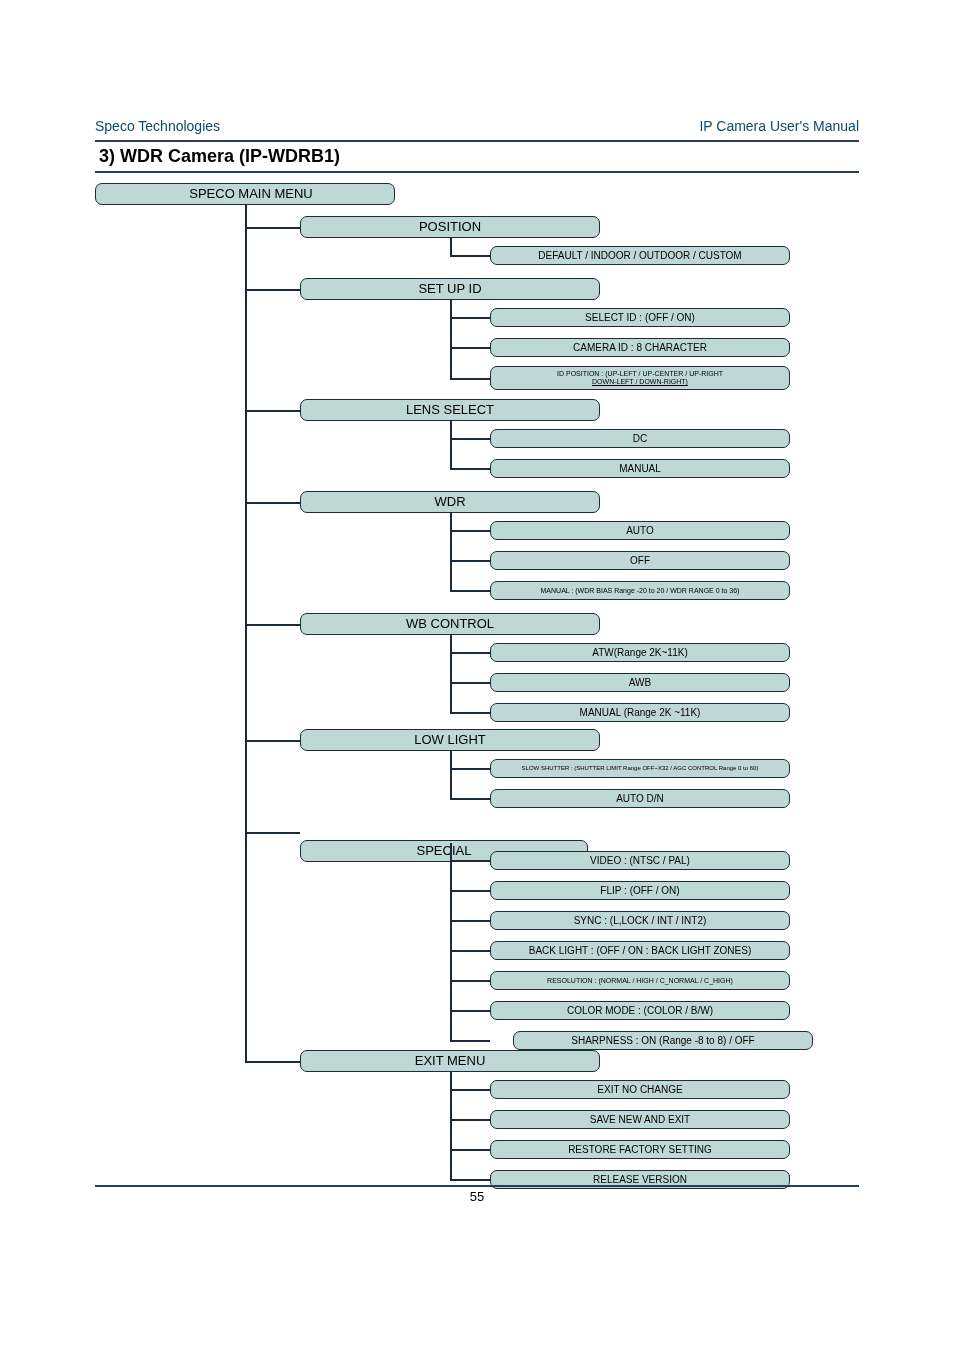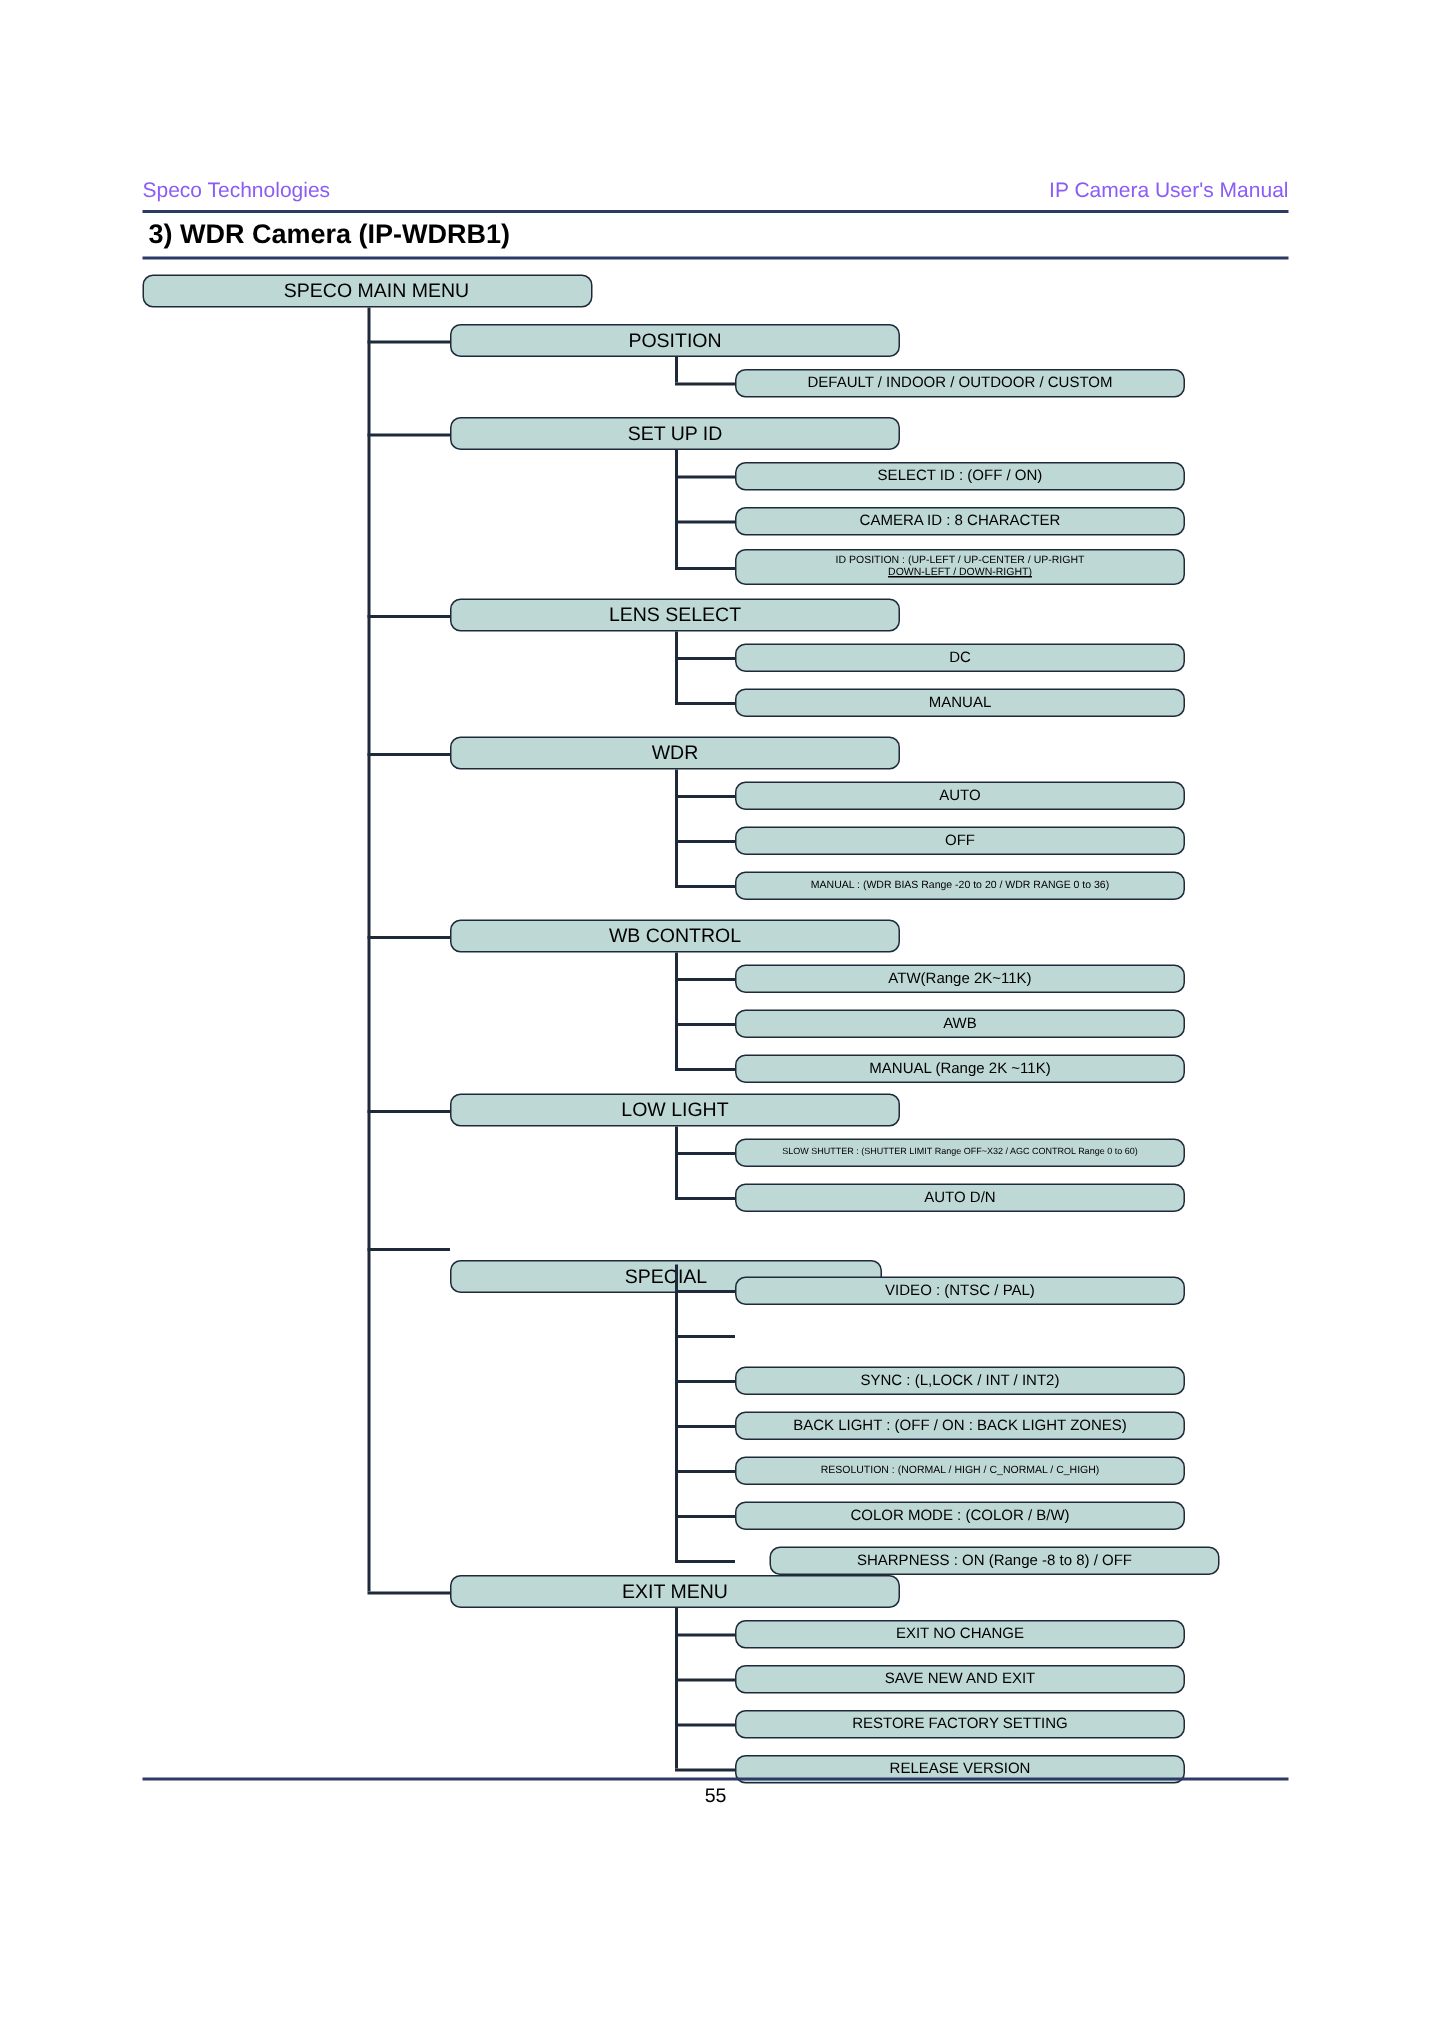--- a/index.html
+++ b/index.html
@@ -13,21 +13,21 @@
     position: relative;
     width: 954px;
     height: 1352px;
     box-sizing: border-box;
     padding: 118px 95px 40px 95px;
   }
   .header-row {
     display: flex;
     justify-content: space-between;
     font-size: 14px;
-    color: #8b5cf6;
+    color: #0c4a6e;
     margin-bottom: 6px;
   }
   .title-bar {
     border-top: 2px solid #2e3a66;
     border-bottom: 2px solid #2e3a66;
     background: #fff;
     font-size: 18px;
     font-weight: bold;
     padding: 4px 4px;
     margin-bottom: 10px;
@@ -172,20 +172,21 @@
     <div class="node leaf xsmall" style="left:395px; top:576px; width:300px;">SLOW SHUTTER : (SHUTTER LIMIT Range OFF~X32 /   AGC CONTROL Range 0 to 60)</div>
     <div class="hline" style="left:355px; top:615px; width:40px;"></div>
     <div class="node leaf" style="left:395px; top:606px; width:300px;">AUTO D/N</div>
 
     <div class="hline" style="left:150px; top:649px; width:55px;"></div>
     <div class="node cat" style="left:205px; top:638px; width:288px;margin-top:19px;">SPECIAL</div>
     <div class="vline" style="left:355px; top:660px; height:197px;"></div>
     <div class="hline" style="left:355px; top:677px; width:40px;"></div>
     <div class="node leaf" style="left:395px; top:668px; width:300px;">VIDEO : (NTSC / PAL)</div>
     <div class="hline" style="left:355px; top:707px; width:40px;"></div>
+    <div class="node leaf" style="left:395px; top:698px; width:300px;">FLIP : (OFF / ON)</div>
     <div class="hline" style="left:355px; top:737px; width:40px;"></div>
     <div class="node leaf" style="left:395px; top:728px; width:300px;">SYNC : (L,LOCK / INT / INT2)</div>
     <div class="hline" style="left:355px; top:767px; width:40px;"></div>
     <div class="node leaf" style="left:395px; top:758px; width:300px;">BACK LIGHT : (OFF / ON : BACK LIGHT ZONES)</div>
     <div class="hline" style="left:355px; top:797px; width:40px;"></div>
     <div class="node leaf small" style="left:395px; top:788px; width:300px;">RESOLUTION : (NORMAL / HIGH / C_NORMAL / C_HIGH)</div>
     <div class="hline" style="left:355px; top:827px; width:40px;"></div>
     <div class="node leaf" style="left:395px; top:818px; width:300px;text-align:center;">COLOR MODE : (COLOR / B/W)</div>
     <div class="hline" style="left:355px; top:857px; width:40px;"></div>
     <div class="node leaf" style="left:418px; top:848px; width:300px;">SHARPNESS : ON (Range -8 to 8) / OFF</div>

